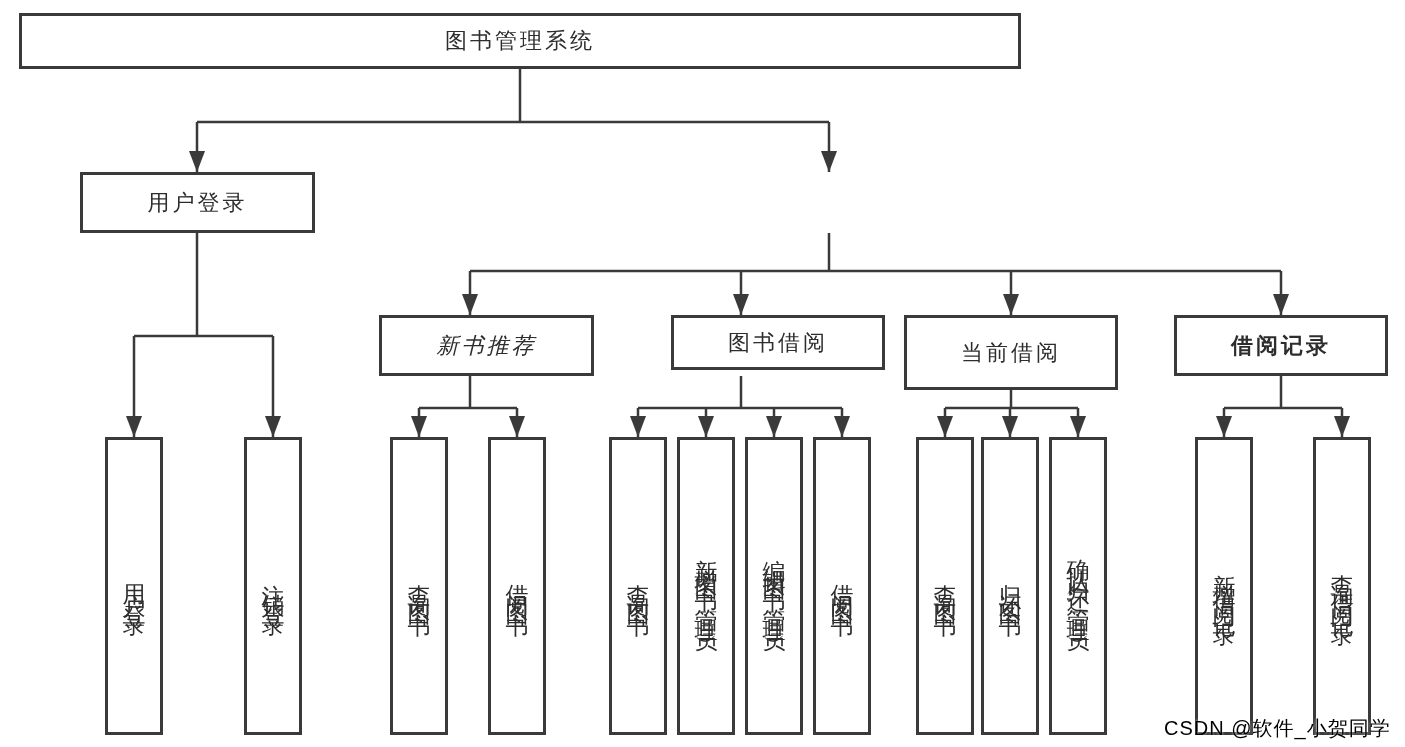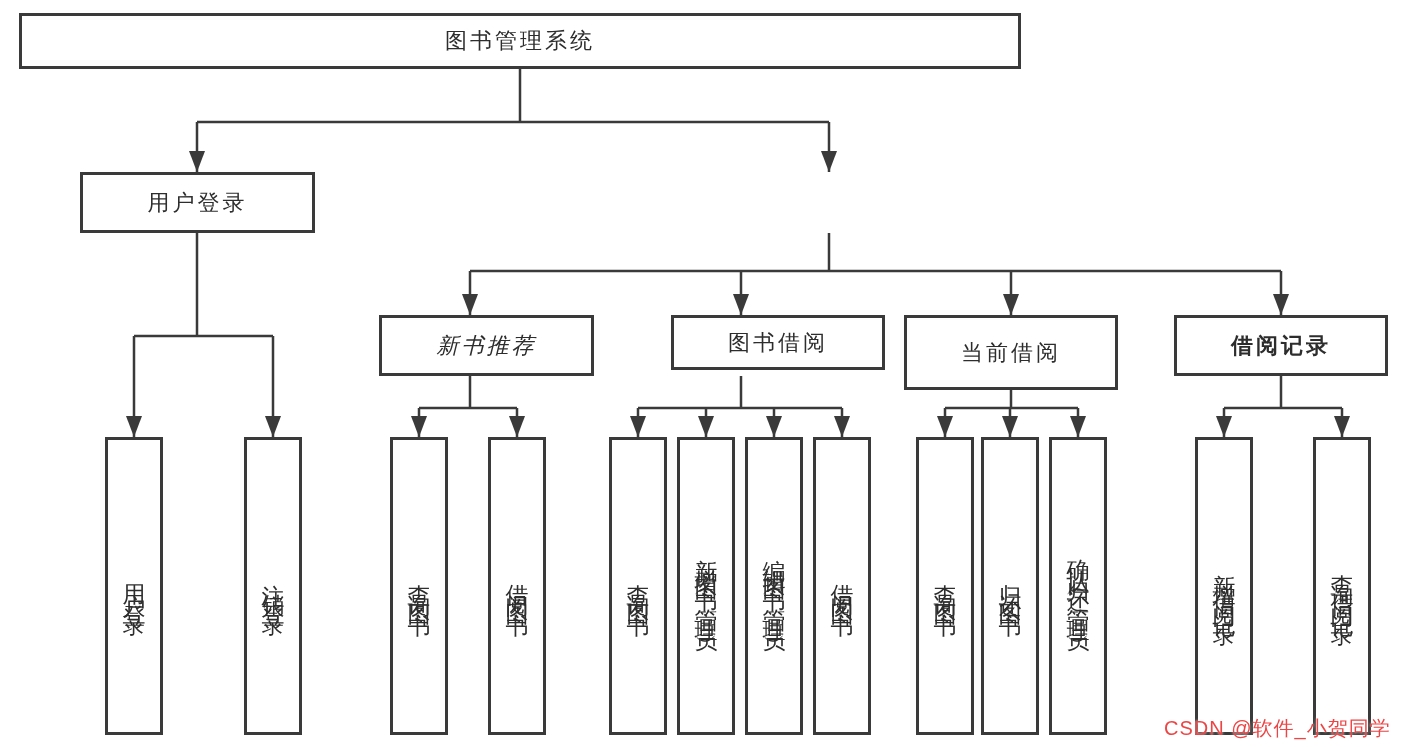--- a/index.html
+++ b/index.html
@@ -54,21 +54,21 @@
   .n-v9  { left: 916px; }
   .n-v10 { left: 981px; }
   .n-v11 { left: 1049px; }
   .n-v12 { left: 1195px; }
   .n-v13 { left: 1313px; }
   .watermark {
     position: absolute;
     left: 1164px;
     top: 715px;
     font-size: 20px;
-    color: #ef4444;
+    color: #000000;
     letter-spacing: 1px;
     z-index: 5;
     white-space: nowrap;
     text-shadow: 0 0 3px rgba(255,255,255,0.9);
   }
 </style>
 </head>
 <body>
 
 <div class="canvas">

